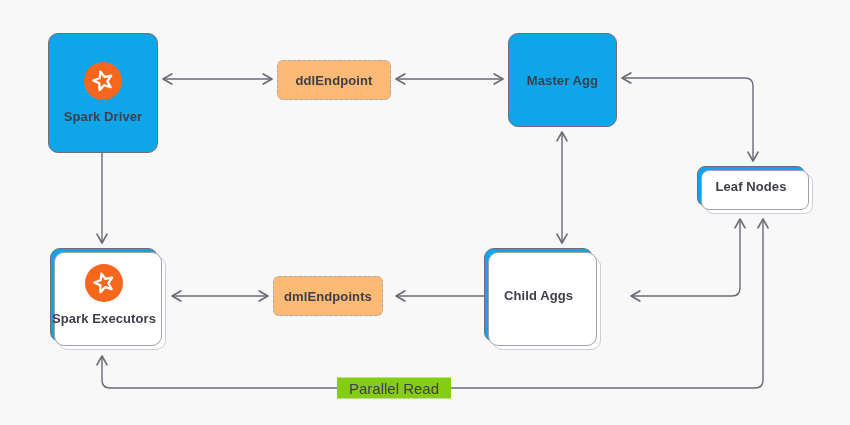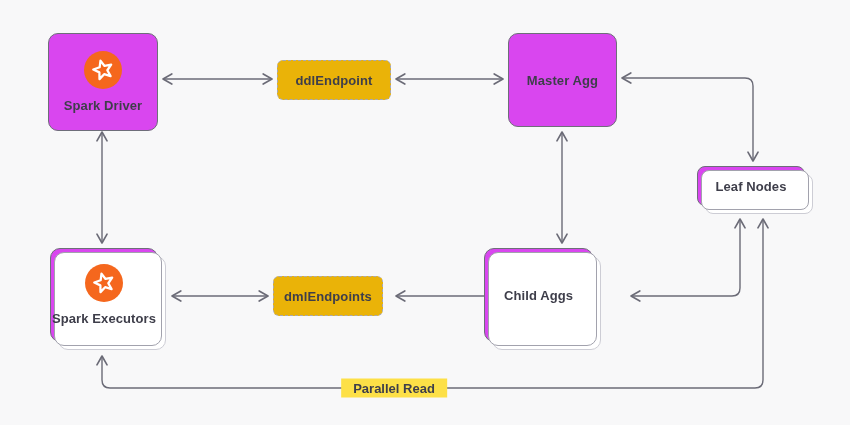--- a/index.html
+++ b/index.html
@@ -17,21 +17,21 @@
   }
   .connector-layer {
     position: absolute;
     inset: 0;
     width: 850px;
     height: 425px;
   }
   .node {
     position: absolute;
     box-sizing: border-box;
-    background: #d946ef;
+    background: #0ea5e9;
     border: 1.5px solid #6e6e7a;
     border-radius: 10px;
     display: flex;
     flex-direction: column;
     align-items: center;
     justify-content: center;
     gap: 9px;
     z-index: 3;
   }
   .node .node-label {
@@ -40,21 +40,21 @@
     color: #3e3e4a;
     letter-spacing: 0.1px;
     white-space: nowrap;
   }
   .node.small {
     border-radius: 8px;
   }
   .node.dashed {
     border: 1.4px dashed #a8a8b2;
     border-radius: 6px;
-    background: #eab308;
+    background: #fdba74;
   }
   
   .node.stacked::after,
   .node.stacked::before {
     content: "";
     position: absolute;
     top: -1.5px;
     left: -1.5px;
     width: 100%;
     height: 100%;
@@ -81,30 +81,30 @@
     align-items: center;
     justify-content: center;
   }
   .brand-icon svg {
     width: 26px;
     height: 26px;
   }
   .edge-label {
     position: absolute;
     transform: translate(-50%, -50%);
-    background: #fde047;
+    background: #84cc16;
     padding: 2px 12px;
-    font-size: 13px;
-    font-weight: 700;
+    font-size: 15px;
+    font-weight: 400;
     color: #3e3e4a;
     z-index: 4;
     white-space: nowrap;
   }
   
-  #node-spark-driver   { left: 48px;  top: 33px;  width: 110px; height: 98px; }
+  #node-spark-driver   { left: 48px;  top: 33px;  width: 110px; height: 120px; }
   #node-ddl-endpoint   { left: 277px; top: 60px;  width: 114px; height: 40px; }
   #node-master-agg     { left: 508px; top: 33px;  width: 109px; height: 94px; }
   #node-leaf-nodes     { left: 697px; top: 166px; width: 108px; height: 40px; }
   #node-spark-executors{ left: 50px;  top: 248px; width: 108px; height: 94px; }
   #node-dml-endpoints  { left: 273px; top: 276px; width: 110px; height: 40px; }
   #node-child-aggs     { left: 484px; top: 248px; width: 109px; height: 94px; }
   #label-parallel-read { left: 394px; top: 388px; }
 </style>
 </head>
 <body>

